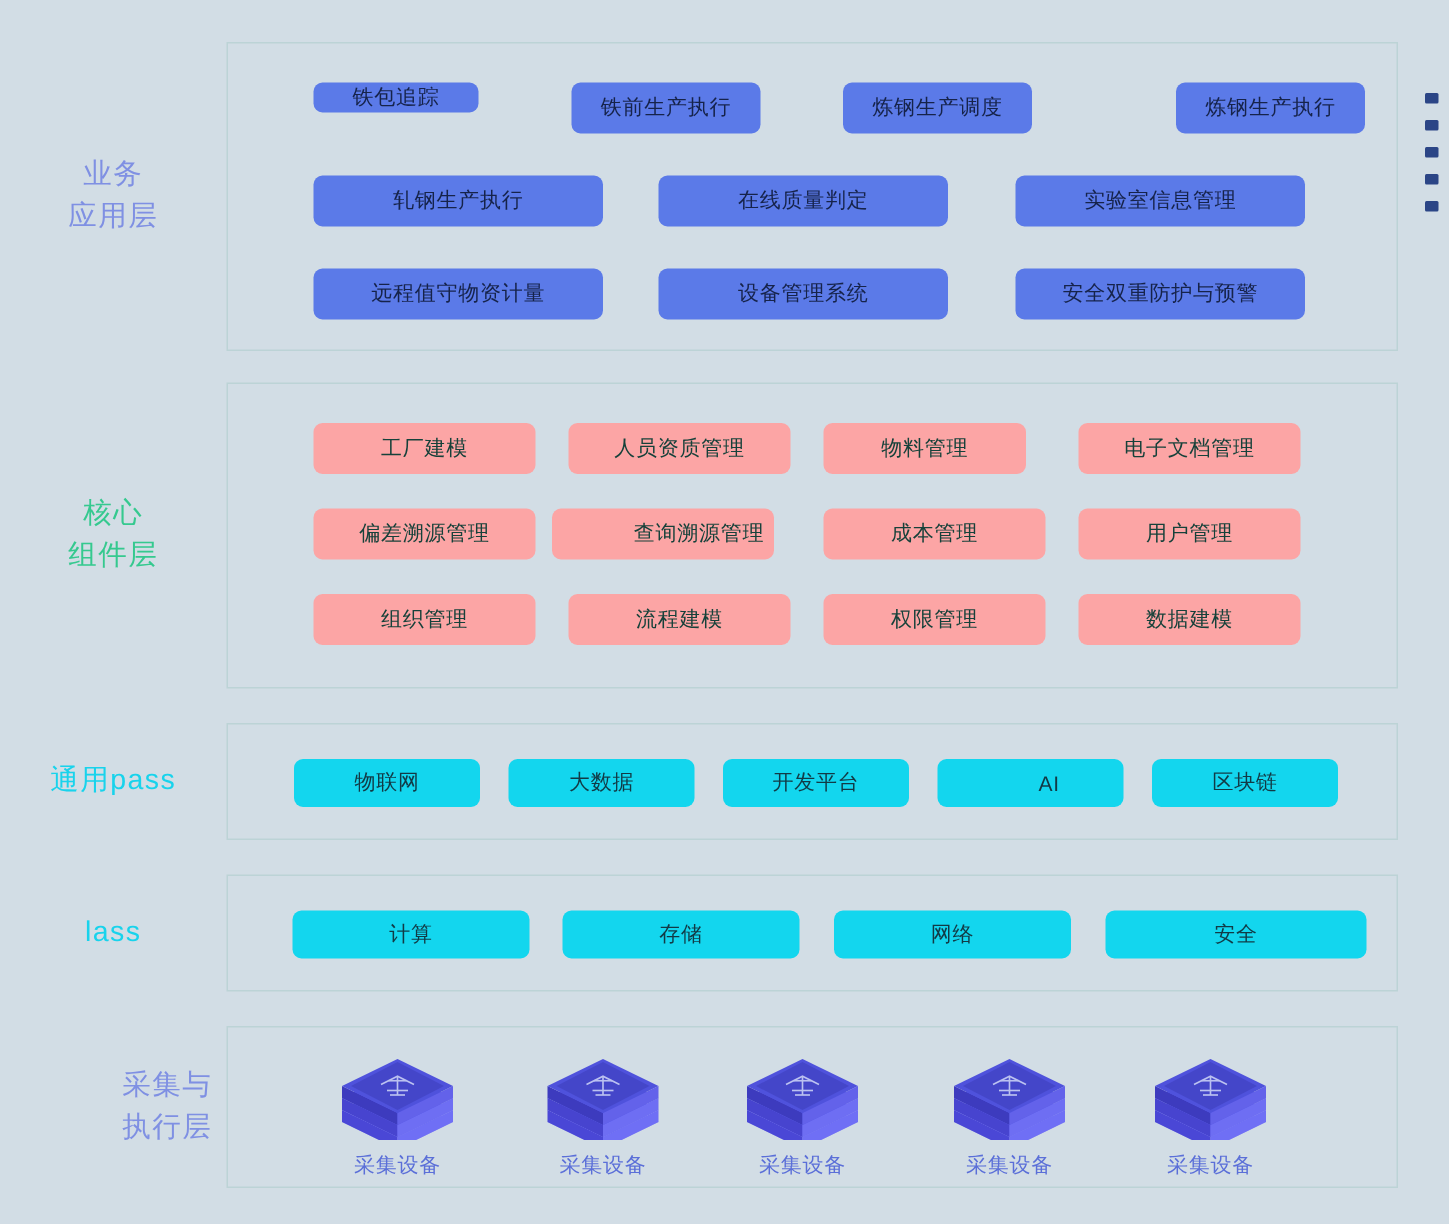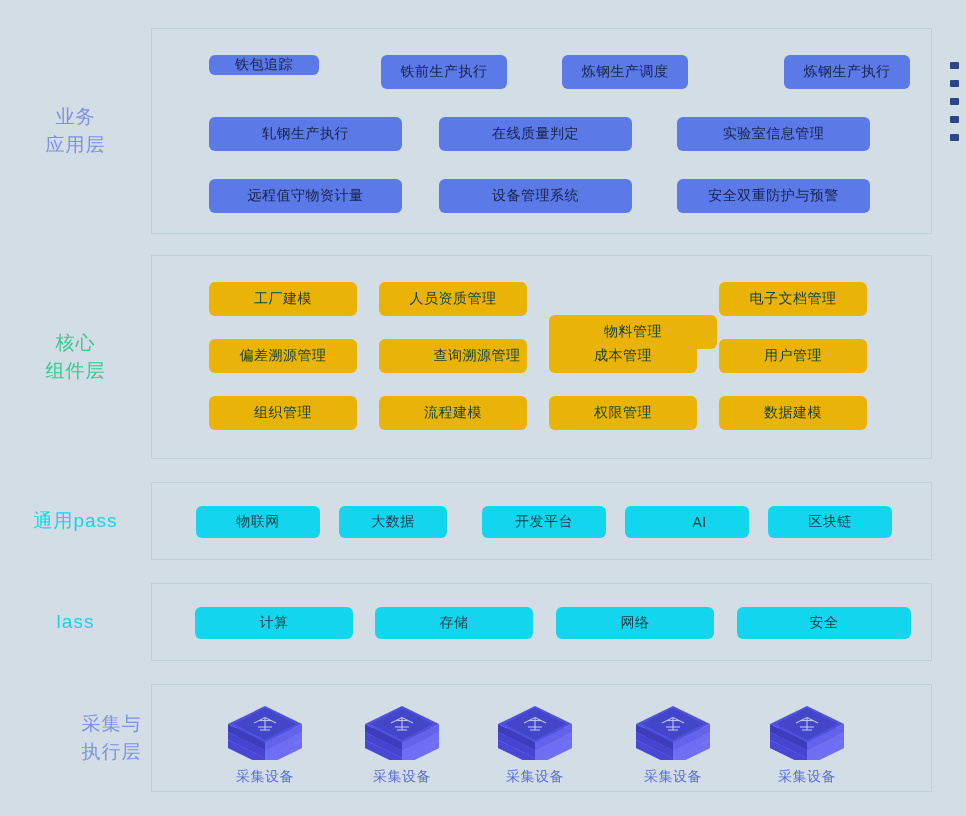--- a/index.html
+++ b/index.html
@@ -34,21 +34,21 @@
     position:absolute;
     box-sizing:border-box;
     display:flex;align-items:center;justify-content:center;
     border-radius:6px;
     font-size:14px;
     color:#1f2b4d;
     letter-spacing:.5px;
     white-space:nowrap;
   }
   .chip.blue{background:#5b7ae8;color:#16234a;}
-  .chip.green{background:#eab308;color:#16413a;font-family:Liberation Serif, serif;}
+  .chip.green{background:#fca5a5;color:#16413a;font-family:Liberation Serif, serif;}
   .chip.cyan{background:#13d6ee;color:#123a45;}
 
   
   .lbl-blue{color:#7f90e3;}
   .lbl-green{color:#35c98f;}
   .lbl-cyan{color:#18d3ec;}
 
   
   .bullets{position:absolute;right:0;top:62px;width:16px;}
   .bullets i{
@@ -109,40 +109,40 @@
   </div>
 
   <div class="layer-label lbl-green" style="top:255px;height:204px;">
     <span>核心
 组件层</span>
   </div>
   <div class="panel" style="left:151px;top:255px;width:781px;height:204px;">
 
     <div class="chip green" style="left:57px;top:26px;width:148px;height:34px;">工厂建模</div>
     <div class="chip green" style="left:227px;top:26px;width:148px;height:34px;">人员资质管理</div>
-    <div class="chip green" style="left:397px;top:26px;width:168px;height:34px;margin-top:33px;">物料管理</div>
+    <div class="chip green" style="left:397px;top:26px;width:135px;height:34px;">物料管理</div>
     <div class="chip green" style="left:567px;top:26px;width:148px;height:34px;">电子文档管理</div>
 
     <div class="chip green" style="left:57px;top:83px;width:148px;height:34px;">偏差溯源管理</div>
-    <div class="chip green" style="left:227px;top:83px;width:148px;height:34px;padding-left:48px;">查询溯源管理</div>
+    <div class="chip green" style="left:216px;top:83px;width:148px;height:34px;padding-left:48px;">查询溯源管理</div>
     <div class="chip green" style="left:397px;top:83px;width:148px;height:34px;">成本管理</div>
     <div class="chip green" style="left:567px;top:83px;width:148px;height:34px;">用户管理</div>
 
     <div class="chip green" style="left:57px;top:140px;width:148px;height:34px;">组织管理</div>
     <div class="chip green" style="left:227px;top:140px;width:148px;height:34px;">流程建模</div>
     <div class="chip green" style="left:397px;top:140px;width:148px;height:34px;">权限管理</div>
     <div class="chip green" style="left:567px;top:140px;width:148px;height:34px;">数据建模</div>
   </div>
 
   <div class="layer-label lbl-cyan" style="top:482px;height:78px;">
     <span>通用pass</span>
   </div>
   <div class="panel" style="left:151px;top:482px;width:781px;height:78px;">
     <div class="chip cyan" style="left:44px;top:23px;width:124px;height:32px;">物联网</div>
-    <div class="chip cyan" style="left:187px;top:23px;width:108px;height:32px;">大数据</div>
+    <div class="chip cyan" style="left:187px;top:23px;width:124px;height:32px;">大数据</div>
     <div class="chip cyan" style="left:330px;top:23px;width:124px;height:32px;">开发平台</div>
     <div class="chip cyan" style="left:473px;top:23px;width:124px;height:32px;padding-left:25px;">AI</div>
     <div class="chip cyan" style="left:616px;top:23px;width:124px;height:32px;">区块链</div>
   </div>
 
   <div class="layer-label lbl-cyan" style="top:583px;height:78px;">
     <span>lass</span>
   </div>
   <div class="panel" style="left:151px;top:583px;width:781px;height:78px;">
     <div class="chip cyan" style="left:43px;top:23px;width:158px;height:32px;">计算</div>

